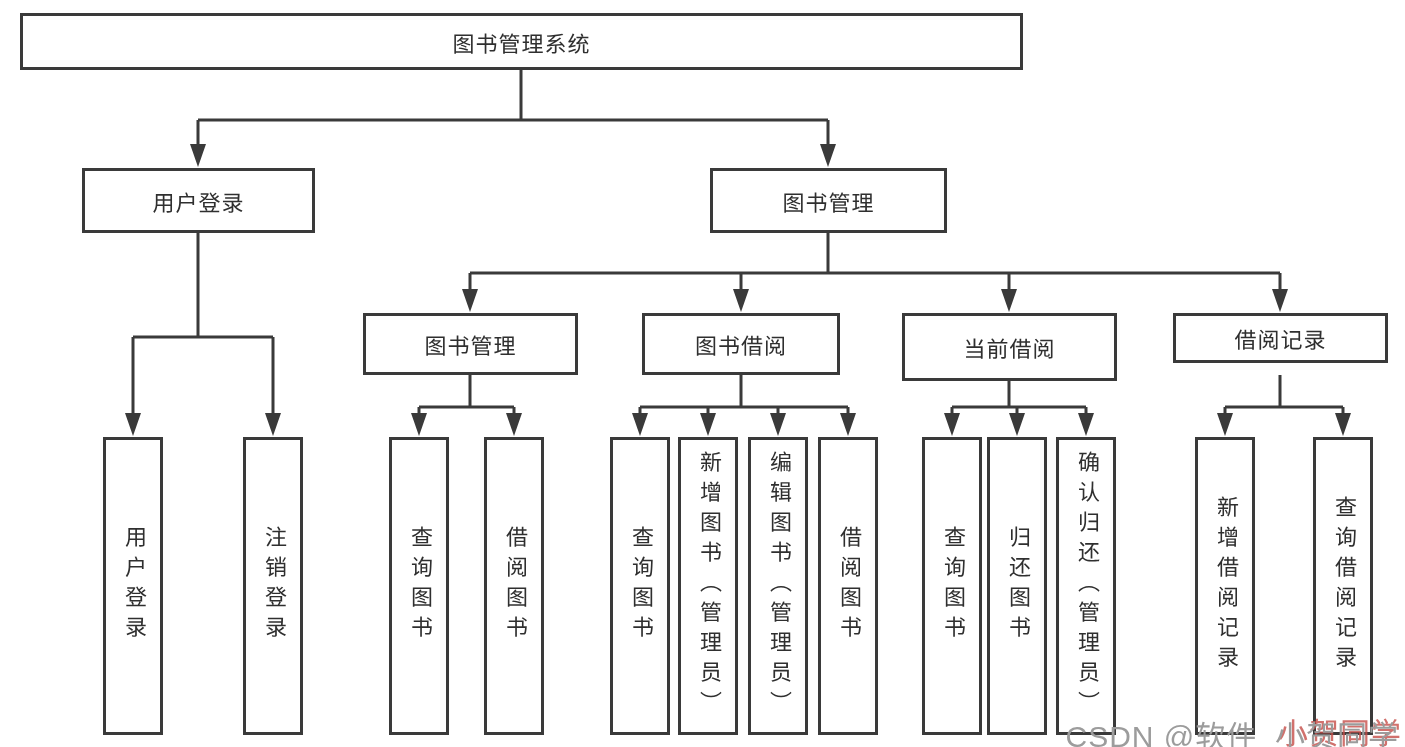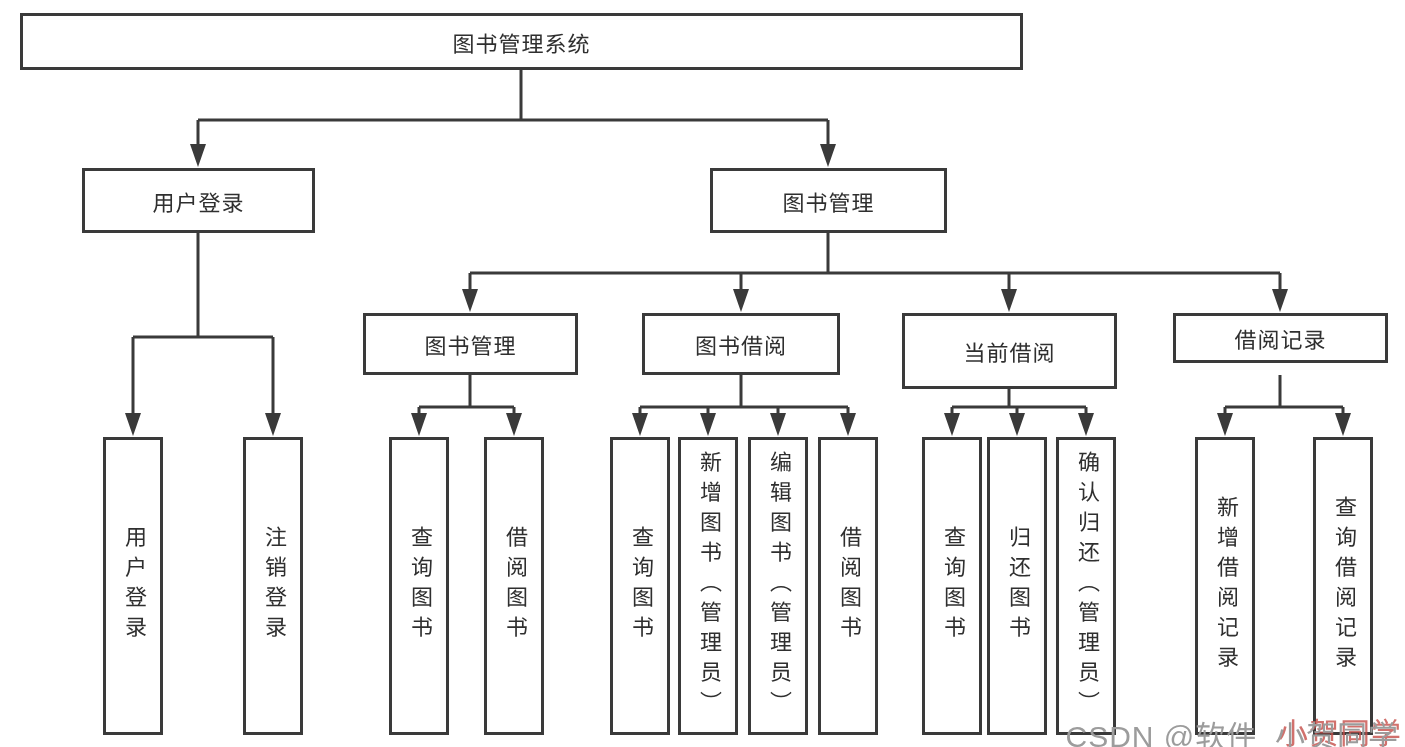--- a/index.html
+++ b/index.html
@@ -111,21 +111,21 @@
   <div class="box h" style="left:710px; top:168px; width:237px; height:65px;">
     <span>图书管理</span>
   </div>
 
   <div class="box h" style="left:363px; top:313px; width:215px; height:62px;">
     <span>图书管理</span>
   </div>
   <div class="box h" style="left:634px; top:313px; width:198px; height:62px;margin-left:8px;">
     <span>图书借阅</span>
   </div>
-  <div class="box h" style="left:902px; top:313px; width:215px; height:76px;">
+  <div class="box h" style="left:902px; top:313px; width:215px; height:68px;">
     <span>当前借阅</span>
   </div>
   <div class="box h" style="left:1173px; top:313px; width:215px; height:50px;">
     <span>借阅记录</span>
   </div>
 
   <div class="box v" style="left:103px; top:437px;">
     <span class="v-text">用户登录</span>
   </div>
   <div class="box v" style="left:243px; top:437px;">

